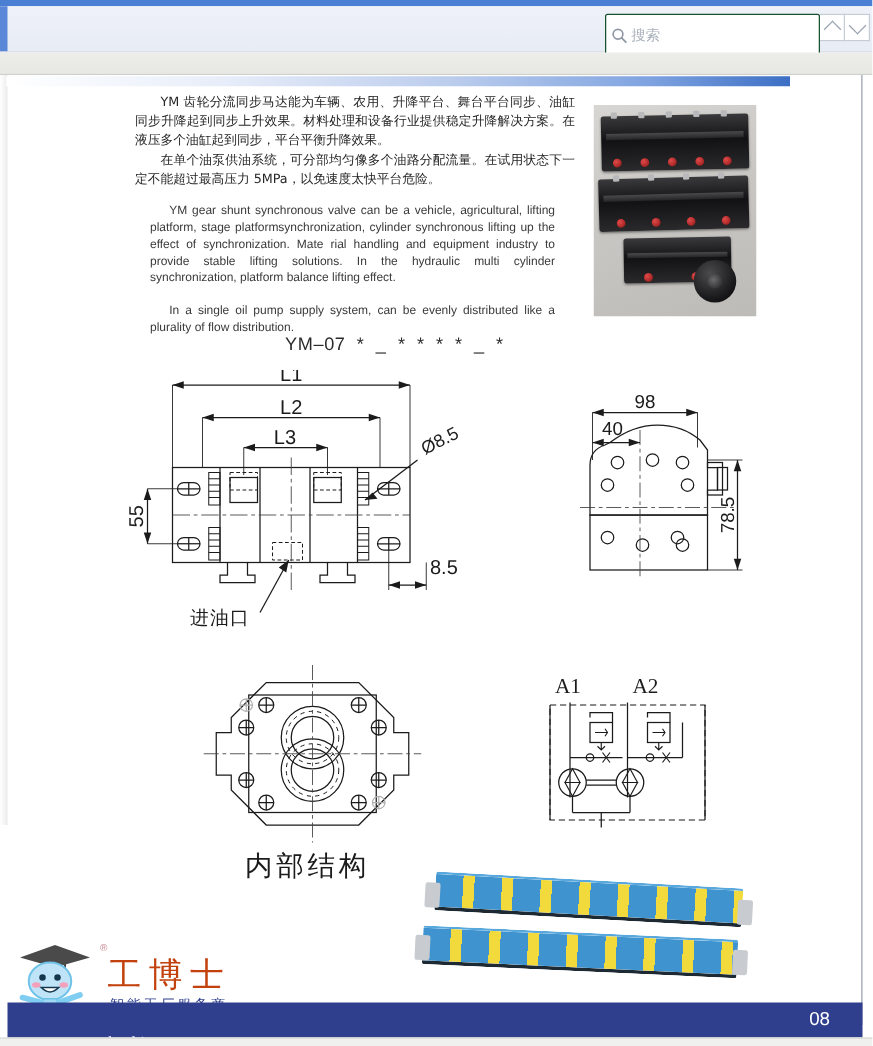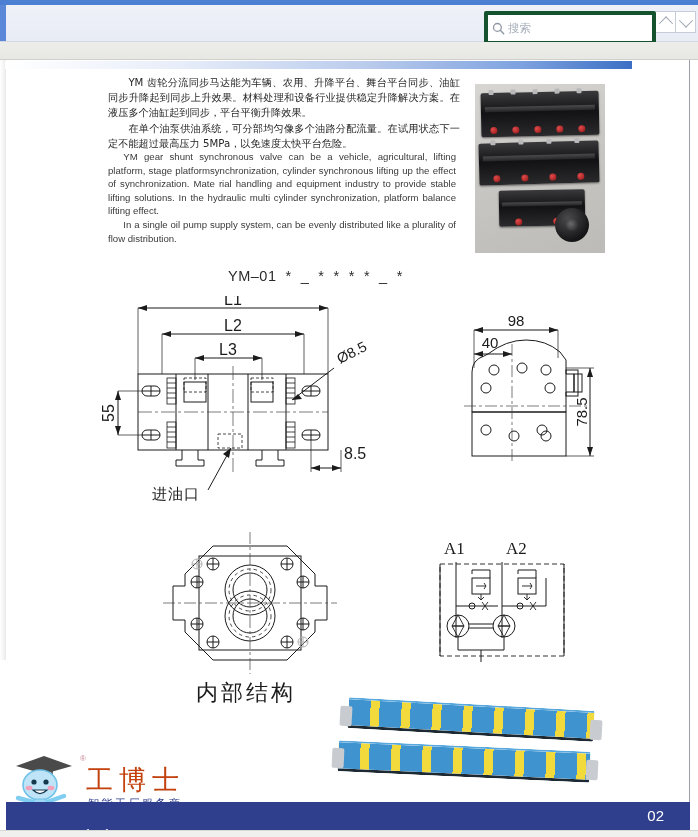--- a/index.html
+++ b/index.html
@@ -13,21 +13,21 @@
 
   
   .accent-strip{position:absolute;left:0;top:0;width:698px;height:5px;background:#4a7fd4;}
   .toolbar{position:absolute;left:0;top:5px;width:698px;height:36px;
            background:linear-gradient(#eef1f8,#e8ecf5);border-bottom:1px solid #d3d8e4;}
   .toolbar-left-edge{position:absolute;left:0;top:5px;width:6px;height:36px;background:#5b87d8;}
   .toolbar2{position:absolute;left:0;top:42px;width:698px;height:17px;
             background:linear-gradient(#ededea,#e7e7e3);border-bottom:1px solid #cfcfcb;}
 
   .searchwrap{position:absolute;right:42px;top:11px;width:172px;height:34px;
-      background:#fff;border:4px solid #14532d;border-radius:2px;
+      background:#fff;border:1px solid #14532d;border-radius:2px;
       display:flex;align-items:center;box-sizing:border-box;}
   .search-icon{width:20px;height:20px;display:flex;align-items:center;justify-content:center;flex:0 0 auto;}
   .search-icon svg{display:block;}
   .search-input{flex:1 1 auto;border:0;outline:0;height:18px;font-size:11.5px;
       color:#9aa2ae;background:transparent;font-family:"DejaVu Sans","Liberation Sans",sans-serif;padding:0;}
   .search-input::placeholder{color:#a8b0bb;}
   .navbtn{position:absolute;top:11px;width:20px;height:22px;background:#fff;
       border:1px solid #c7cdd8;border-left:0;box-sizing:border-box;
       display:flex;align-items:center;justify-content:center;}
   .navbtn.up{right:22px;}
@@ -46,21 +46,21 @@
         background:linear-gradient(90deg,#ffffff 0%,#e7edf9 28%,#b9cbec 58%,#7fa3e0 82%,#3c6fc4 100%);}
 
   
   .cn-block{position:absolute;left:108px;top:75px;width:352px;
       font-family:"DejaVu Sans","Liberation Sans",sans-serif;
       font-size:10.2px;line-height:15.2px;color:#262626;text-align:justify;}
   .cn-block p{margin:0;text-indent:2em;}
   .en-block{position:absolute;left:108px;top:150px;width:348px;
       font-family:"Liberation Sans","DejaVu Sans",sans-serif;
       font-size:9.6px;line-height:13.6px;color:#3a3a3a;text-align:justify;}
-  .en-block p{margin:0;text-indent:1.6em;}
+  .en-block p{margin:12px;text-indent:1.6em;}
   .en-block p.cont{text-indent:1.6em;}
 
   
   .photo1{position:absolute;left:475px;top:84px;width:130px;height:169px;
       background:linear-gradient(160deg,#d8d6d2,#c9c7c3 45%,#bdbbb7);
       overflow:hidden;}
   .blk{position:absolute;background:linear-gradient(#3a3a3c,#121214 45%,#2a2a2c);
        border-radius:2px;box-shadow:0 1px 2px rgba(0,0,0,.45);}
   .blk .stripe{position:absolute;left:3%;right:3%;top:32%;height:12%;
        background:linear-gradient(#4a4a4d,#252527);}
@@ -177,21 +177,21 @@
         <div class="port" style="left:98px;top:32px;"></div>
     </div>
     <div class="blk" style="left:24px;top:106px;width:86px;height:36px;transform:rotate(-1deg);">
       <div class="stripe"></div>
       <div class="port" style="left:16px;top:28px;"></div>
         <div class="port" style="left:54px;top:28px;"></div>
     </div>
     <div class="rnd" style="left:80px;top:124px;"></div>
   </div>
 
-  <div class="model-code">YM–01  *  _  *  *  *  *  _  *</div>
+  <div class="model-code">YM–07  *  _  *  *  *  *  _  *</div>
 
   <div class="dwg" style="left:96px;top:296px;">
     <svg width="290" height="200" viewBox="0 0 290 200">
       <g stroke="#1b1b1b" fill="none" stroke-width="1">
 
         <rect x="42" y="78" width="190" height="76"></rect>
         <line x1="80" y1="78" x2="80" y2="154"></line>
         <line x1="112" y1="78" x2="112" y2="154"></line>
         <line x1="152" y1="78" x2="152" y2="154"></line>
         <line x1="190" y1="78" x2="190" y2="154"></line>
@@ -483,17 +483,17 @@
       <path d="M25 50 L10 46 M39 50 L56 44" stroke="#7fcdf0" stroke-width="4.5" stroke-linecap="round" fill="none"></path>
       <path d="M28 60 L24 62 M36 60 L40 62" stroke="#7fcdf0" stroke-width="4" stroke-linecap="round" fill="none"></path>
     </svg>
     <span class="reg">®</span>
     <span class="logo-text">工博士</span>
     <span class="logo-sub">智能工厂服务商</span>
   </div>
 
   <div class="footer">
     <span class="footer-url">www.gongboshi.com</span>
-    <span class="footer-page">02</span>
+    <span class="footer-page">08</span>
   </div>
   <div class="footer-bottom-edge"></div>
 
 </div>
 
 </body></html>

